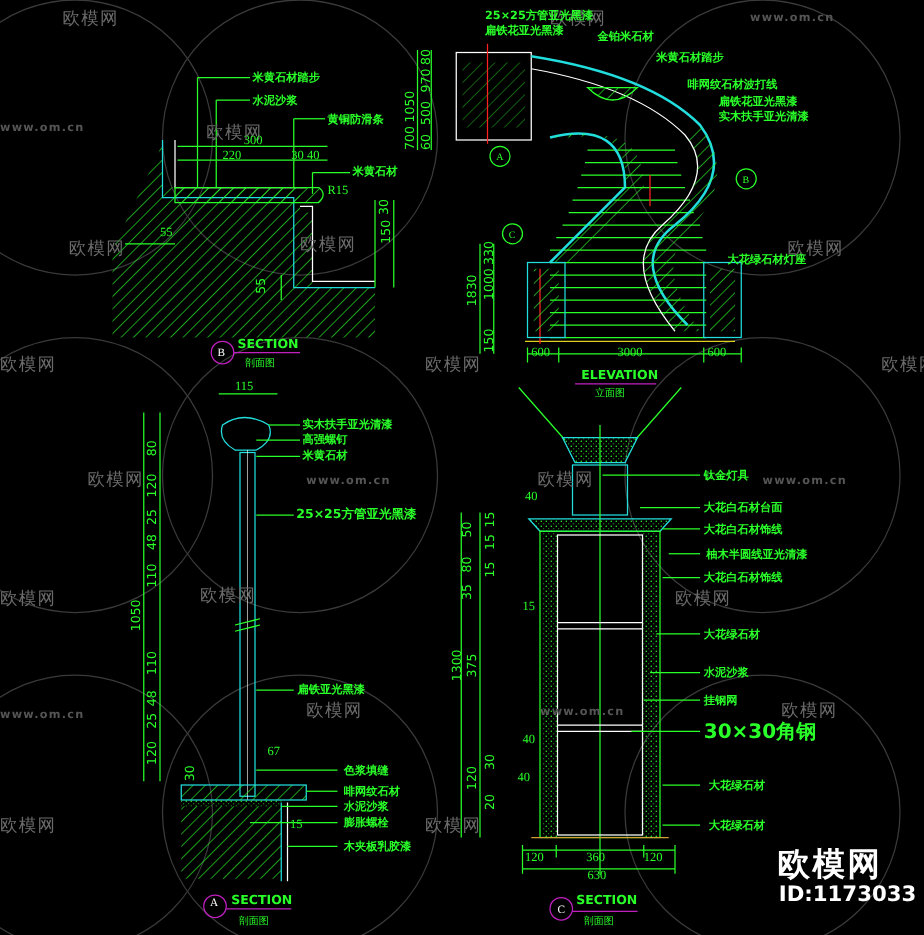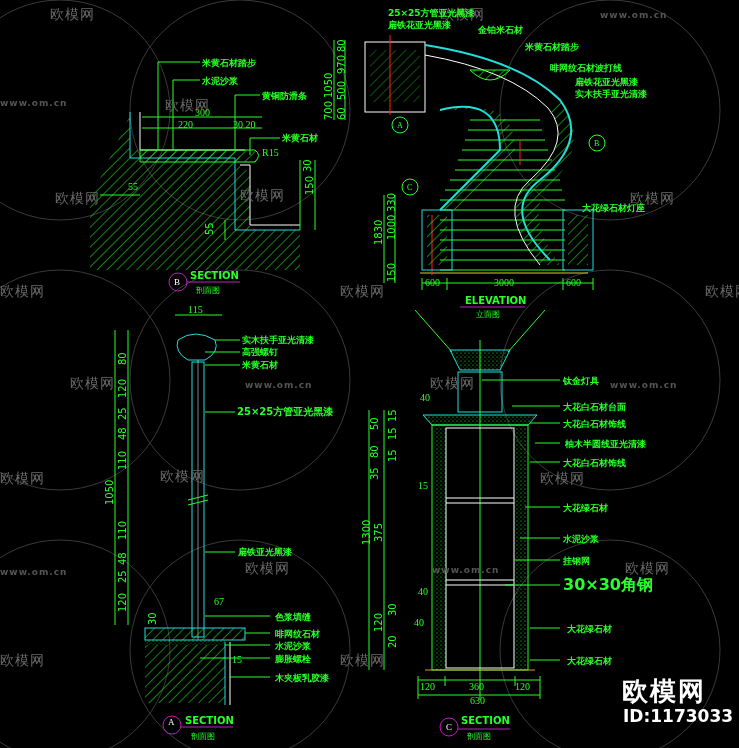--- a/index.html
+++ b/index.html
@@ -224,21 +224,21 @@
 <span class="wm" style="left:0px;top:652px">欧模网</span>
 <span class="wm" style="left:340px;top:652px">欧模网</span>
 
 
 <span class="lbl" style="left:202px;top:58px">米黄石材踏步</span>
 <span class="lbl" style="left:202px;top:76px">水泥沙浆</span>
 <span class="lbl" style="left:262px;top:91px">黄铜防滑条</span>
 <span class="lbl" style="left:282px;top:133px">米黄石材</span>
 <span class="dim" style="left:195px;top:108px">300</span>
 <span class="dim" style="left:178px;top:120px">220</span>
-<span class="dim" style="left:233px;top:120px">30 20</span>
+<span class="dim" style="left:233px;top:120px">30 40</span>
 <span class="dim" style="left:262px;top:148px">R15</span>
 <span class="dim" style="left:128px;top:182px">55</span>
 <span class="vdim" style="left:303px;top:172px">30</span>
 <span class="vdim" style="left:305px;top:195px">150</span>
 <span class="vdim" style="left:205px;top:235px">55</span>
 <span class="dim" style="left:174px;top:277px;font-size:9px;color:#fff">B</span>
 <span class="title" style="left:190px;top:270px">SECTION</span>
 <span class="sub" style="left:196px;top:285px">剖面图</span>
 
 

